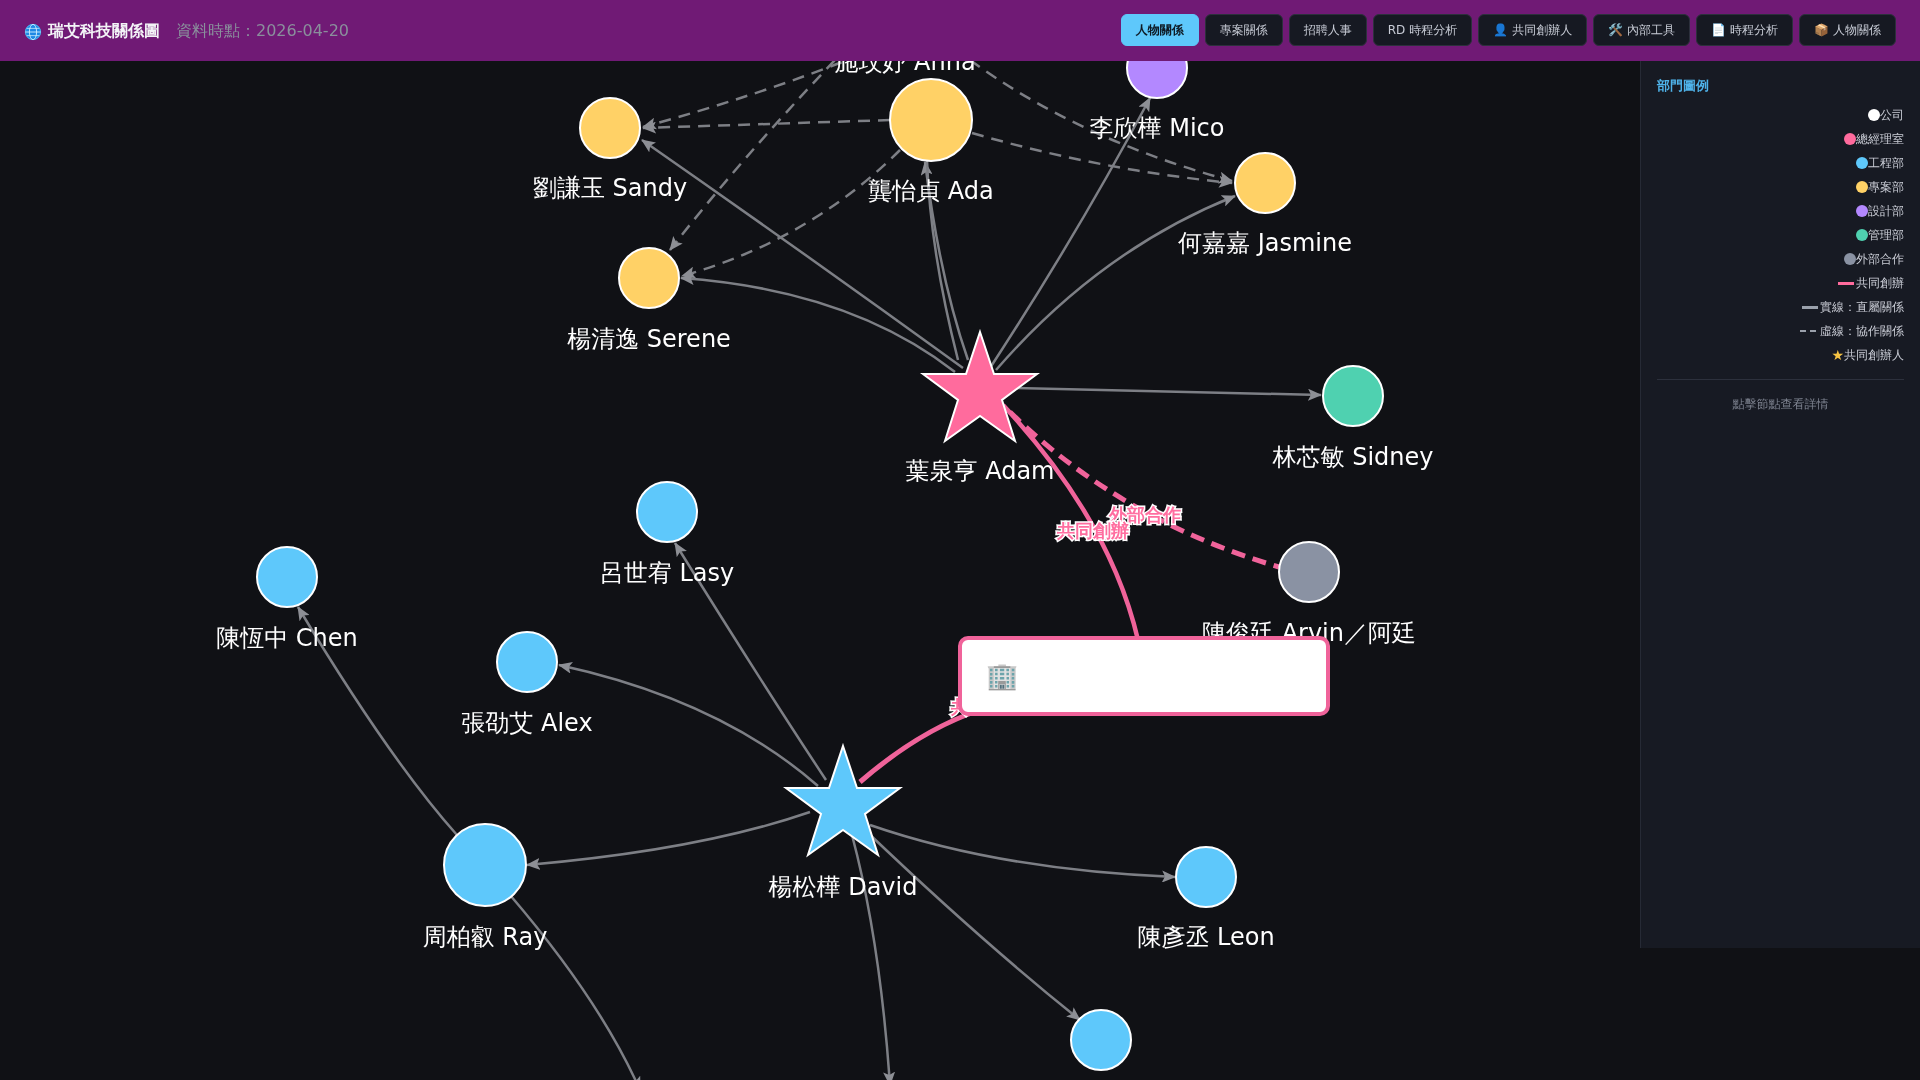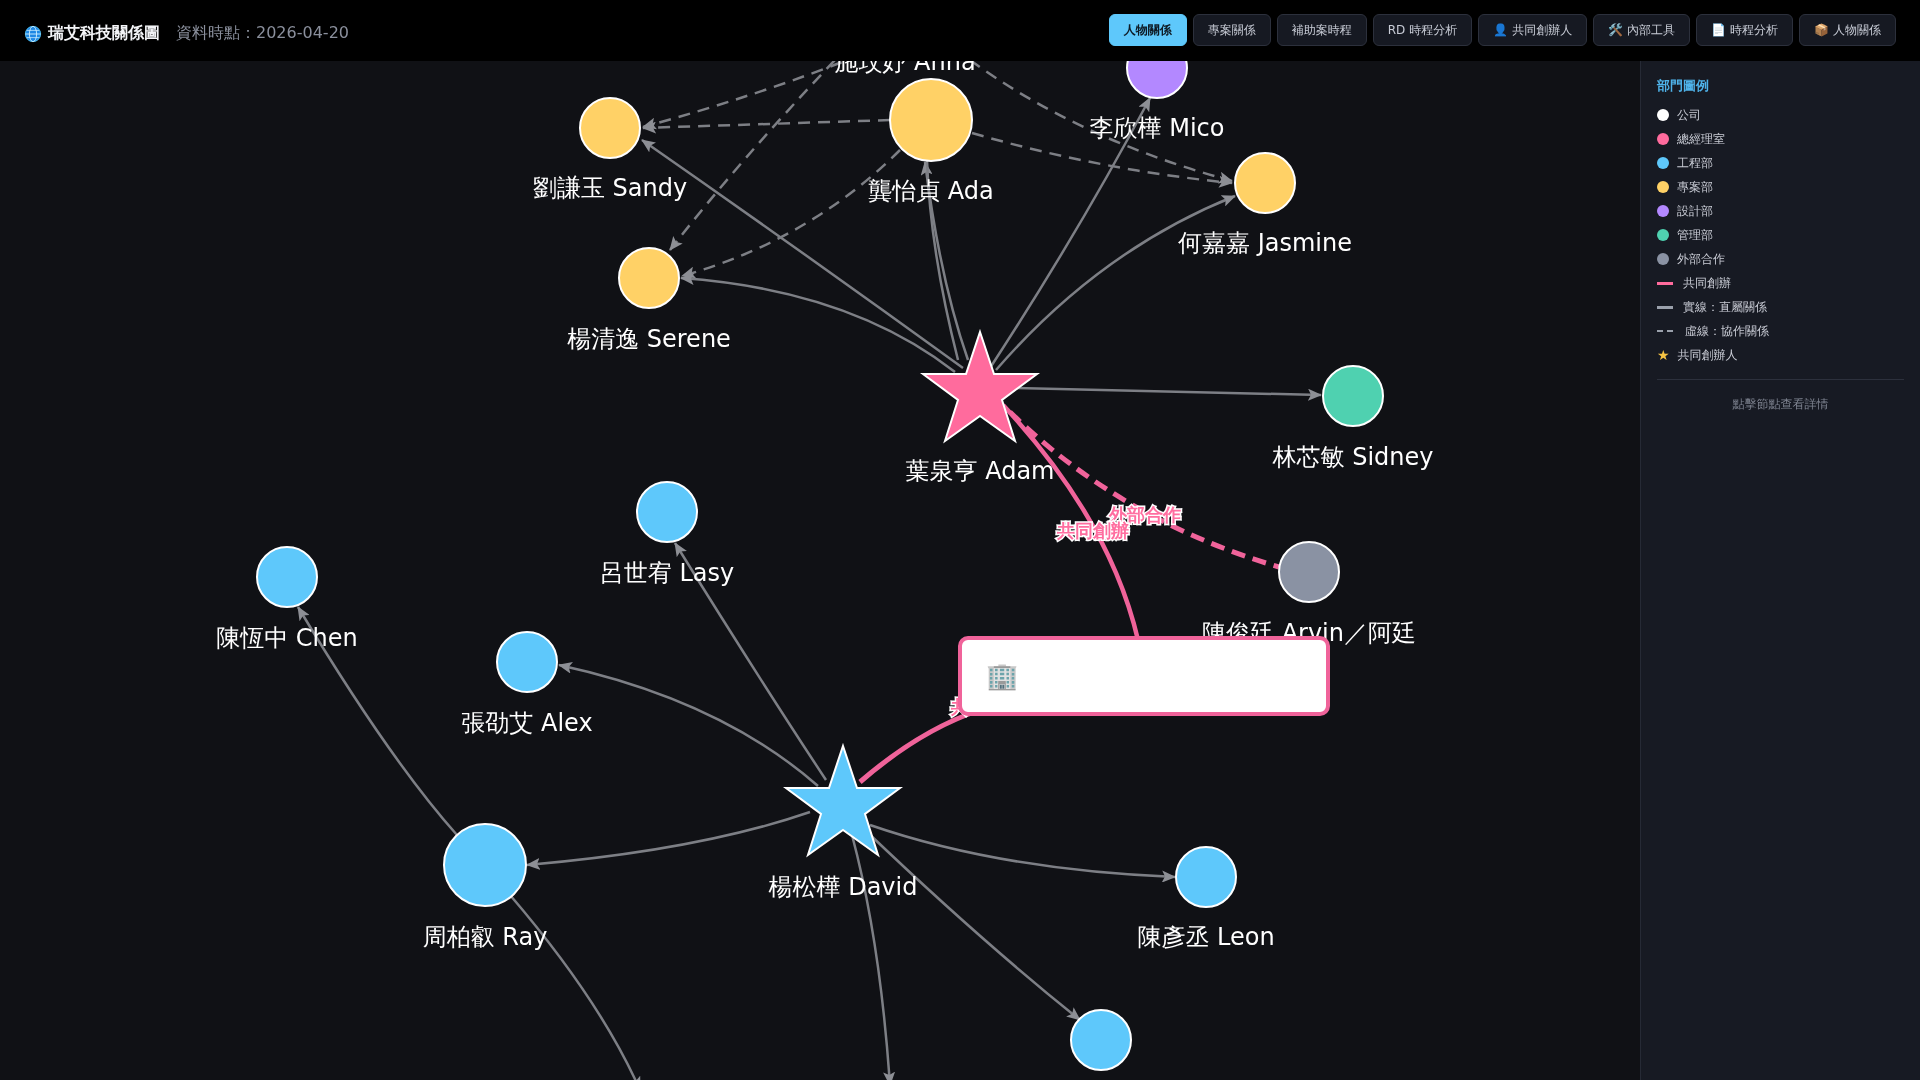--- a/index.html
+++ b/index.html
@@ -1,29 +1,29 @@
 <!DOCTYPE html>
 <html><head>
 <meta charset="utf-8">
 <style>
   * { box-sizing: border-box; margin: 0; padding: 0; }
   html, body { width: 1920px; height: 1080px; overflow: hidden; background: #101115; font-family: "DejaVu Sans", "Liberation Sans", sans-serif; color: #e6e8ee; }
-  .topbar { position: absolute; left: 0; top: 0; width: 1920px; height: 68px; background: #000000; border-bottom: 1px solid #ef4444; display: flex; align-items: center; padding: 0 24px; }
+  .topbar { position: absolute; left: 0; top: 0; width: 1920px; height: 68px; background: #701a75; border-bottom: 5px solid #ef4444; display: flex; align-items: center; padding: 0 24px; }
   .brand { display: flex; align-items: center; gap: 6px; font-size: 16px; font-weight: bold; color: #f3f4f7; }
   .brand .globe { width: 18px; height: 18px; display: inline-block; }
   .asof { margin-left: 16px; font-size: 16px; color: #8a8f9c; }
   .tabs { position: absolute; right: 24px; top: 14px; display: flex; gap: 6px; }
   .tab { height: 32px; padding: 6px 14px; border-radius: 6px; border: 1px solid #2c303c; background: #161922; color: #c8ccd6; font-size: 12px; display: flex; align-items: center; gap: 4px; cursor: pointer; white-space: nowrap; }
   .tab.active { background: #5ec8fb; border-color: #5ec8fb; color: #0e1a24; font-weight: bold; }
   .tab .ico { font-size: 12px; }
   .canvas { position: absolute; left: 0; top: 61px; width: 1640px; height: 1019px; background: #101115; overflow: hidden; }
   .canvas svg { position: absolute; left: 0; top: -61px; }
-  .sidebar { position: absolute; left: 1640px; top: 61px; width: 280px; height: 1019px; background: #171a23; border-left: 1px solid #262a35; padding: 16px 16px; }
+  .sidebar { position: absolute; left: 1640px; top: 61px; width: 280px; height: 887px; background: #171a23; border-left: 1px solid #262a35; padding: 16px 16px; }
   .legend-title { color: #4fb3ea; font-size: 13px; font-weight: bold; margin-bottom: 8px; }
-  .legend-item { display: flex; align-items: center; gap: 8px; height: 24px; font-size: 12px; color: #c9ccd5; }
+  .legend-item { display: flex; align-items: center; height: 24px; font-size: 12px; color: #c9ccd5; justify-content: flex-end; }
   .dot { width: 12px; height: 12px; border-radius: 50%; display: inline-block; }
   .line-swatch { width: 16px; height: 0; border-top: 3px solid; display: inline-block; margin-right: 2px; }
   .dash-swatch { width: 16px; height: 0; border-top: 2px dashed #9aa0ab; display: inline-block; margin-right: 4px; }
   .star-swatch { color: #f6c343; font-size: 14px; }
   .divider { border-top: 1px solid #2c303c; margin: 12px 0 16px; }
   .hint { font-size: 12px; color: #7f8491; text-align: center; }
   .node-label { font-family: "DejaVu Sans", "Liberation Sans", sans-serif; font-size: 24px; fill: #ffffff; }
   .edge-label { font-family: "DejaVu Sans", "Liberation Sans", sans-serif; font-size: 18px; font-weight: bold; fill: #ff6ea0; stroke: #ffffff; stroke-width: 3px; paint-order: stroke; }
   .company-box { position: absolute; left: 958px; top: 636px; width: 372px; height: 80px; background: #ffffff; border: 4px solid #f0639a; border-radius: 10px; display: flex; align-items: center; padding-left: 24px; gap: 10px; font-size: 28px; color: #1b1b1f; }
   .company-box .bld { font-size: 26px; }
@@ -45,21 +45,21 @@
   <span class="asof">資料時點：2026-04-20</span>
 
   <div class="tabs">
     <div class="tab active">
         <span>人物關係</span>
       </div>
     <div class="tab">
         <span>專案關係</span>
       </div>
     <div class="tab">
-        <span>補助案時程</span>
+        <span>招聘人事</span>
       </div>
     <div class="tab">
         <span>RD 時程分析</span>
       </div>
     <div class="tab">
         <span class="ico">👤</span>
         <span>共同創辦人</span>
       </div>
     <div class="tab">
         <span class="ico">🛠️</span>

